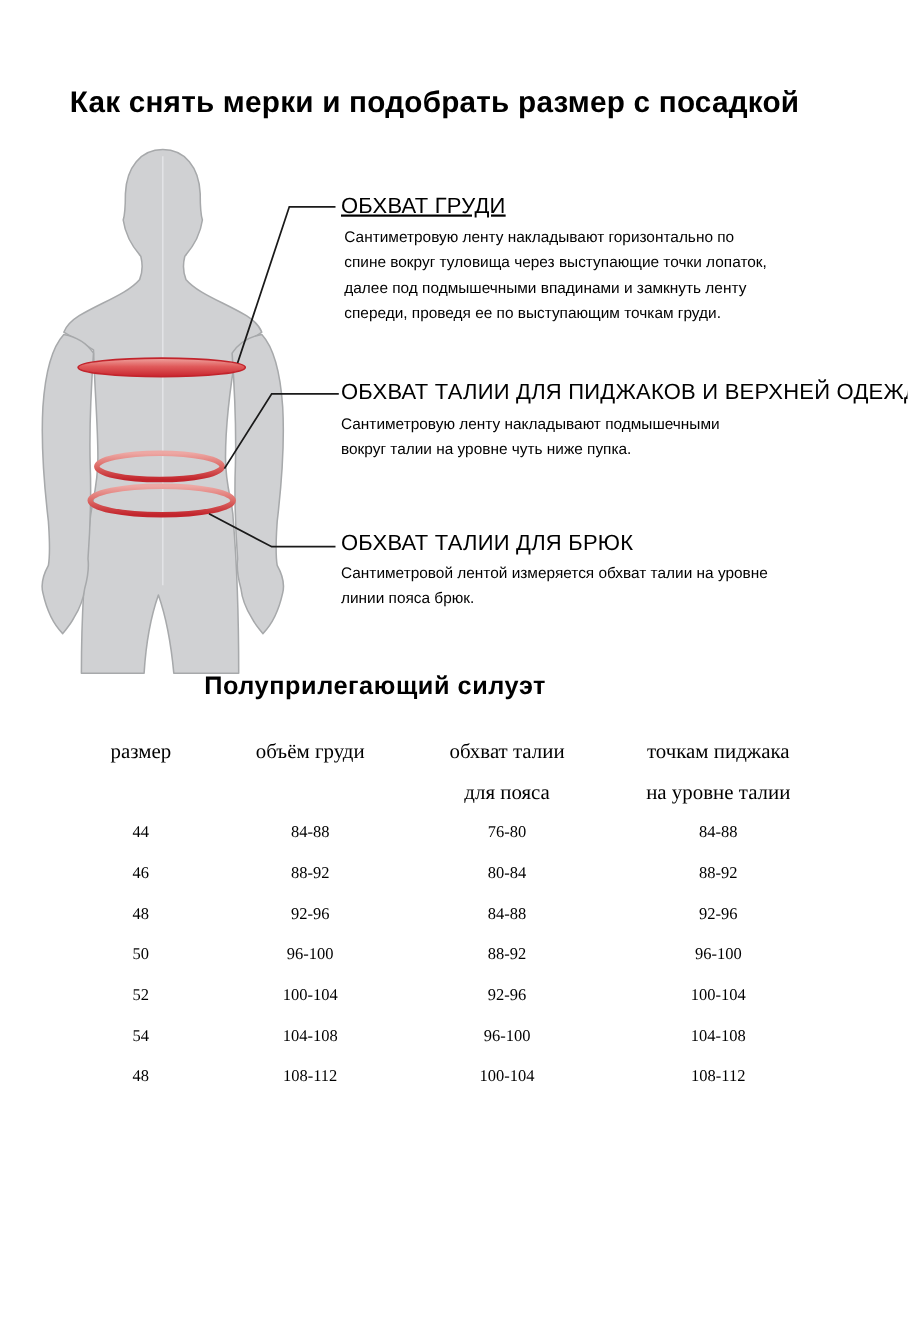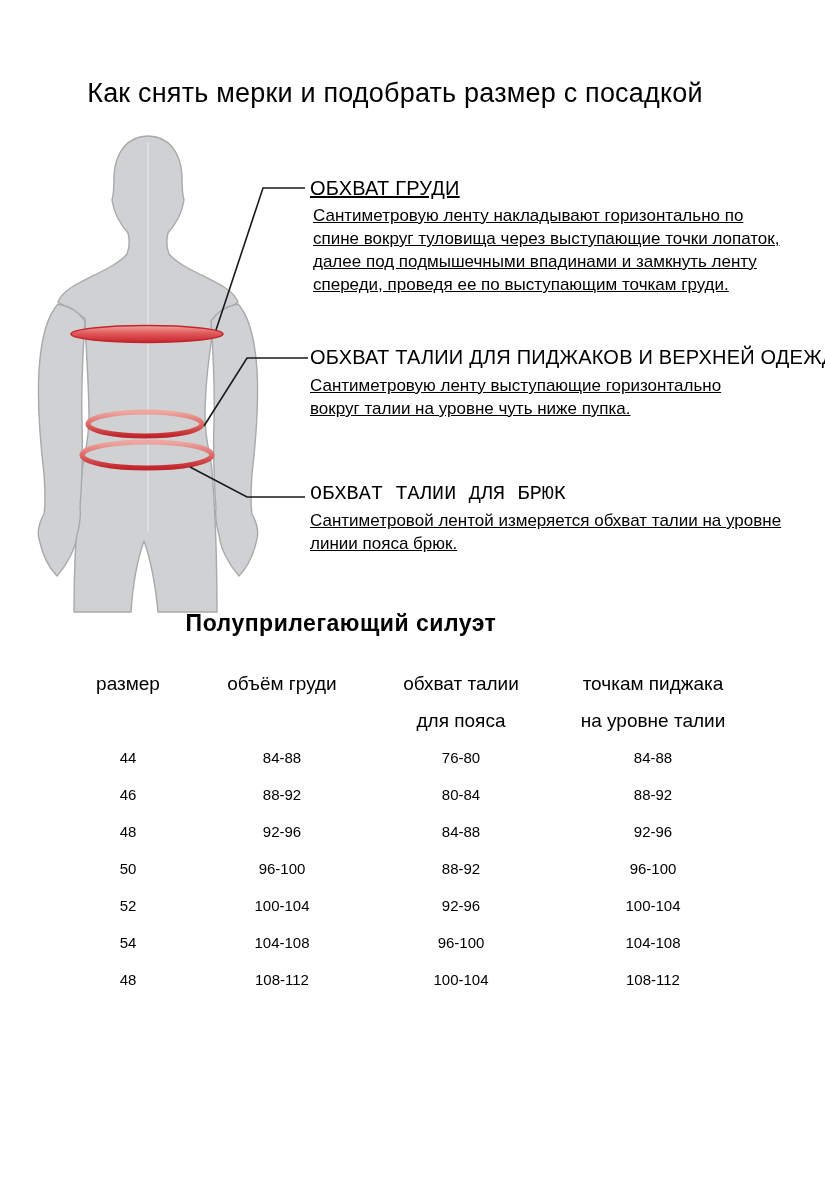--- a/index.html
+++ b/index.html
@@ -3,44 +3,45 @@
 <meta charset="utf-8">
 <style>
   html,body{margin:0;padding:0;}
   body{
     width:825px;height:1200px;background:#ffffff;position:relative;overflow:hidden;
     font-family:"Liberation Sans",sans-serif;color:#000;
   }
   .abs{position:absolute;}
   .page-title{
     left:0;top:78px;width:790px;text-align:center;
-    font-size:27px;font-weight:normal;letter-spacing:0.2px;
+    font-size:27px;font-weight:bold;letter-spacing:0.2px;
   }
   .figure-svg{left:0;top:128px;}
   .ann-heading{
     font-size:20px;line-height:24px;letter-spacing:0.2px;white-space:nowrap;
   }
   .ann-body{
-    font-size:17px;line-height:23px;white-space:pre-line;text-decoration:underline;
+    font-size:14px;line-height:23px;white-space:pre-line;
   }
   .h1{left:310px;top:176px;text-decoration:underline;}
   .b1{left:313px;top:204px;}
   .h2{left:310px;top:345px;}
   .b2{left:310px;top:374px;}
-  .h3{left:310px;top:482px;font-family:Liberation Mono, monospace;}
+  .h3{left:310px;top:482px;}
   .b3{left:310px;top:509px;}
   .table-title{
     left:0;top:610px;width:682px;text-align:center;
     font-size:23px;font-weight:bold;letter-spacing:0.5px;
   }
   .size-grid{
     left:58px;top:665px;width:692px;
     display:grid;
     grid-template-columns:140px 168px 190px 194px;
     grid-auto-rows:37px;
+    font-family:Liberation Serif, serif;
   }
   .size-grid .row{display:contents;}
   .cell{
     text-align:center;font-size:15px;line-height:37px;white-space:nowrap;
   }
   .hdr{font-size:19px;}
 </style>
 </head>
 <body>
 
@@ -125,21 +126,21 @@
   <polyline points="190,339 247,369 305,369" fill="none" stroke="#1a1a1a" stroke-width="1.6"></polyline>
 </svg>
 
 <div class="abs ann-heading h1">ОБХВАТ ГРУДИ</div>
 <div class="abs ann-body b1">Сантиметровую ленту накладывают горизонтально по
 спине вокруг туловища через выступающие точки лопаток,
 далее под подмышечными впадинами и замкнуть ленту
 спереди, проведя ее по выступающим точкам груди.</div>
 
 <div class="abs ann-heading h2">ОБХВАТ ТАЛИИ ДЛЯ ПИДЖАКОВ И ВЕРХНЕЙ ОДЕЖДЫ</div>
-<div class="abs ann-body b2">Сантиметровую  ленту выступающие горизонтально
+<div class="abs ann-body b2">Сантиметровую  ленту накладывают подмышечными
 вокруг талии на уровне чуть ниже пупка.</div>
 
 <div class="abs ann-heading h3">ОБХВАТ ТАЛИИ ДЛЯ БРЮК</div>
 <div class="abs ann-body b3">Сантиметровой лентой измеряется обхват талии на уровне
 линии пояса брюк.</div>
 
 <div class="abs table-title">Полуприлегающий силуэт</div>
 
 <div class="abs size-grid">
   <div class="row">

